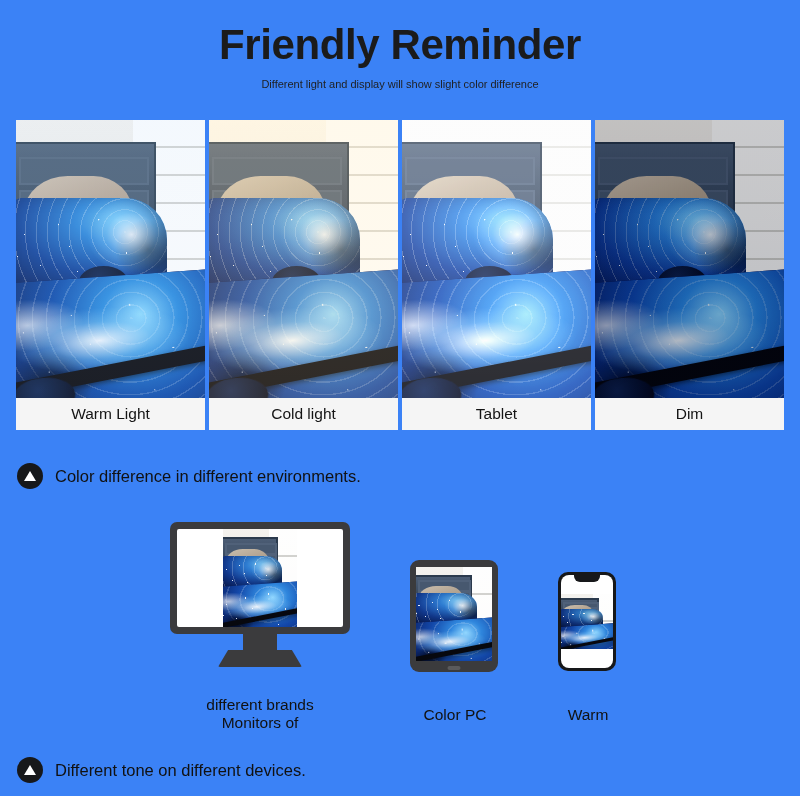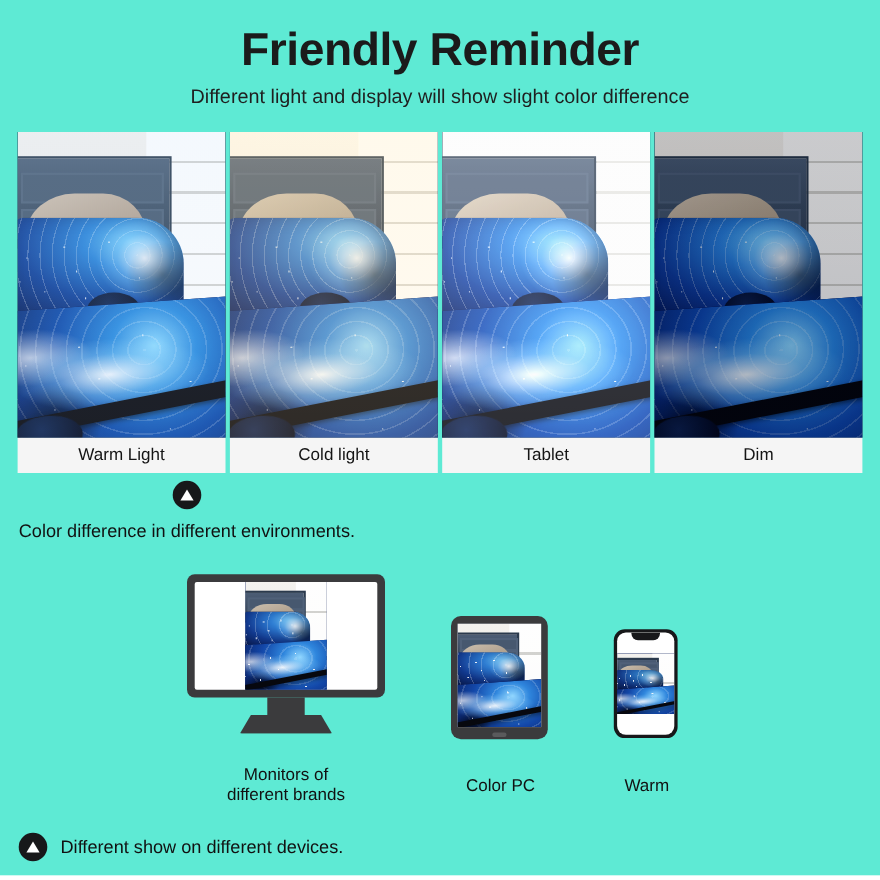--- a/index.html
+++ b/index.html
@@ -9,21 +9,21 @@
     background: #ffffff;
   }
   body {
     font-family: "Liberation Sans", sans-serif;
     -webkit-font-smoothing: antialiased;
   }
   #page {
     position: relative;
     width: 800px;
     height: 796px;
-    background: #5eead4;
+    background: #3b82f6;
     overflow: hidden;
   }
 
   
   .header {
     position: absolute;
     left: 0;
     top: 22px;
     width: 800px;
     text-align: center;
@@ -31,21 +31,21 @@
   .title {
     font-size: 42px;
     font-weight: bold;
     color: #1b1b1b;
     letter-spacing: -0.4px;
     line-height: 1.1;
     margin: 0;
   }
   .subtitle {
     margin-top: 10px;
-    font-size: 18px;
+    font-size: 11px;
     color: #1f1f1f;
     line-height: 1.2;
   }
 
   
   .strip {
     position: absolute;
     left: 16px;
     top: 120px;
     width: 768px;
@@ -242,21 +242,21 @@
     color: #141414;
   }
 
   
   .note {
     position: absolute;
     display: flex;
     align-items: center;
     gap: 12px;
   }
-  .note-1 { left: 17px; top: 437px; flex-direction: column; }
+  .note-1 { left: 17px; top: 463px; }
   .note-2 { left: 17px; top: 757px; }
   .bullet {
     width: 26px;
     height: 26px;
     border-radius: 50%;
     background: #17181a;
     display: flex;
     align-items: center;
     justify-content: center;
     flex: 0 0 auto;
@@ -560,28 +560,28 @@
                 <div class="stars"></div>
                 <div class="duvet-band"></div>
               </div>
             </div>
           </div>
         </div>
       </div>
     </div>
 
     <div class="device-label label-monitor">
+      <div>different brands</div>
       <div>Monitors of</div>
-      <div>different brands</div>
     </div>
     <div class="device-label label-tablet">Color PC</div>
     <div class="device-label label-phone">Warm</div>
 
   </div>
 
   <div class="note note-2">
     <span class="bullet">
         <i></i>
       </span>
-    <span class="note-text">Different show on different devices.</span>
+    <span class="note-text">Different tone on different devices.</span>
   </div>
 
 </div>
 
 </body></html>

